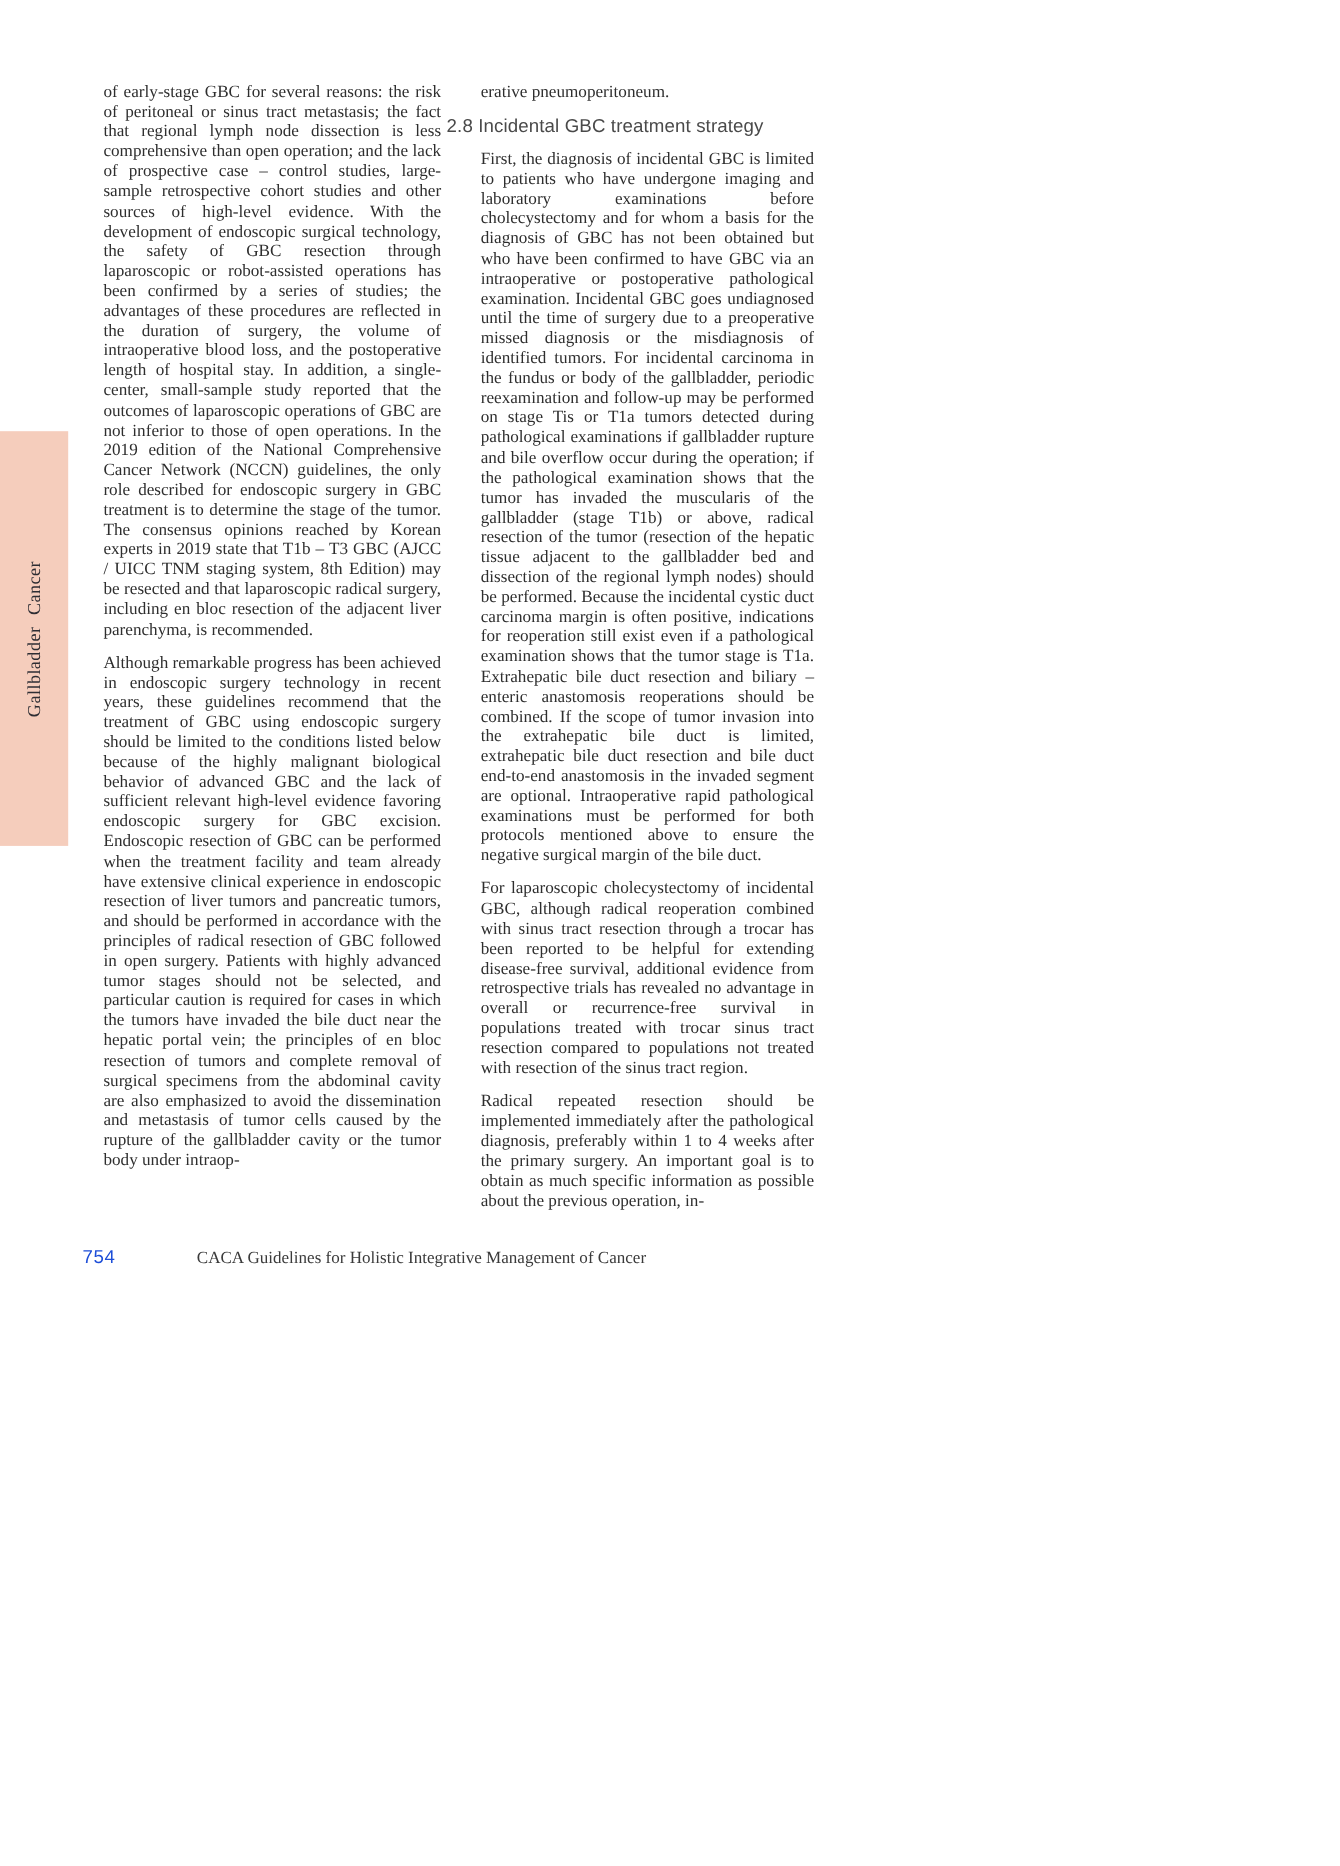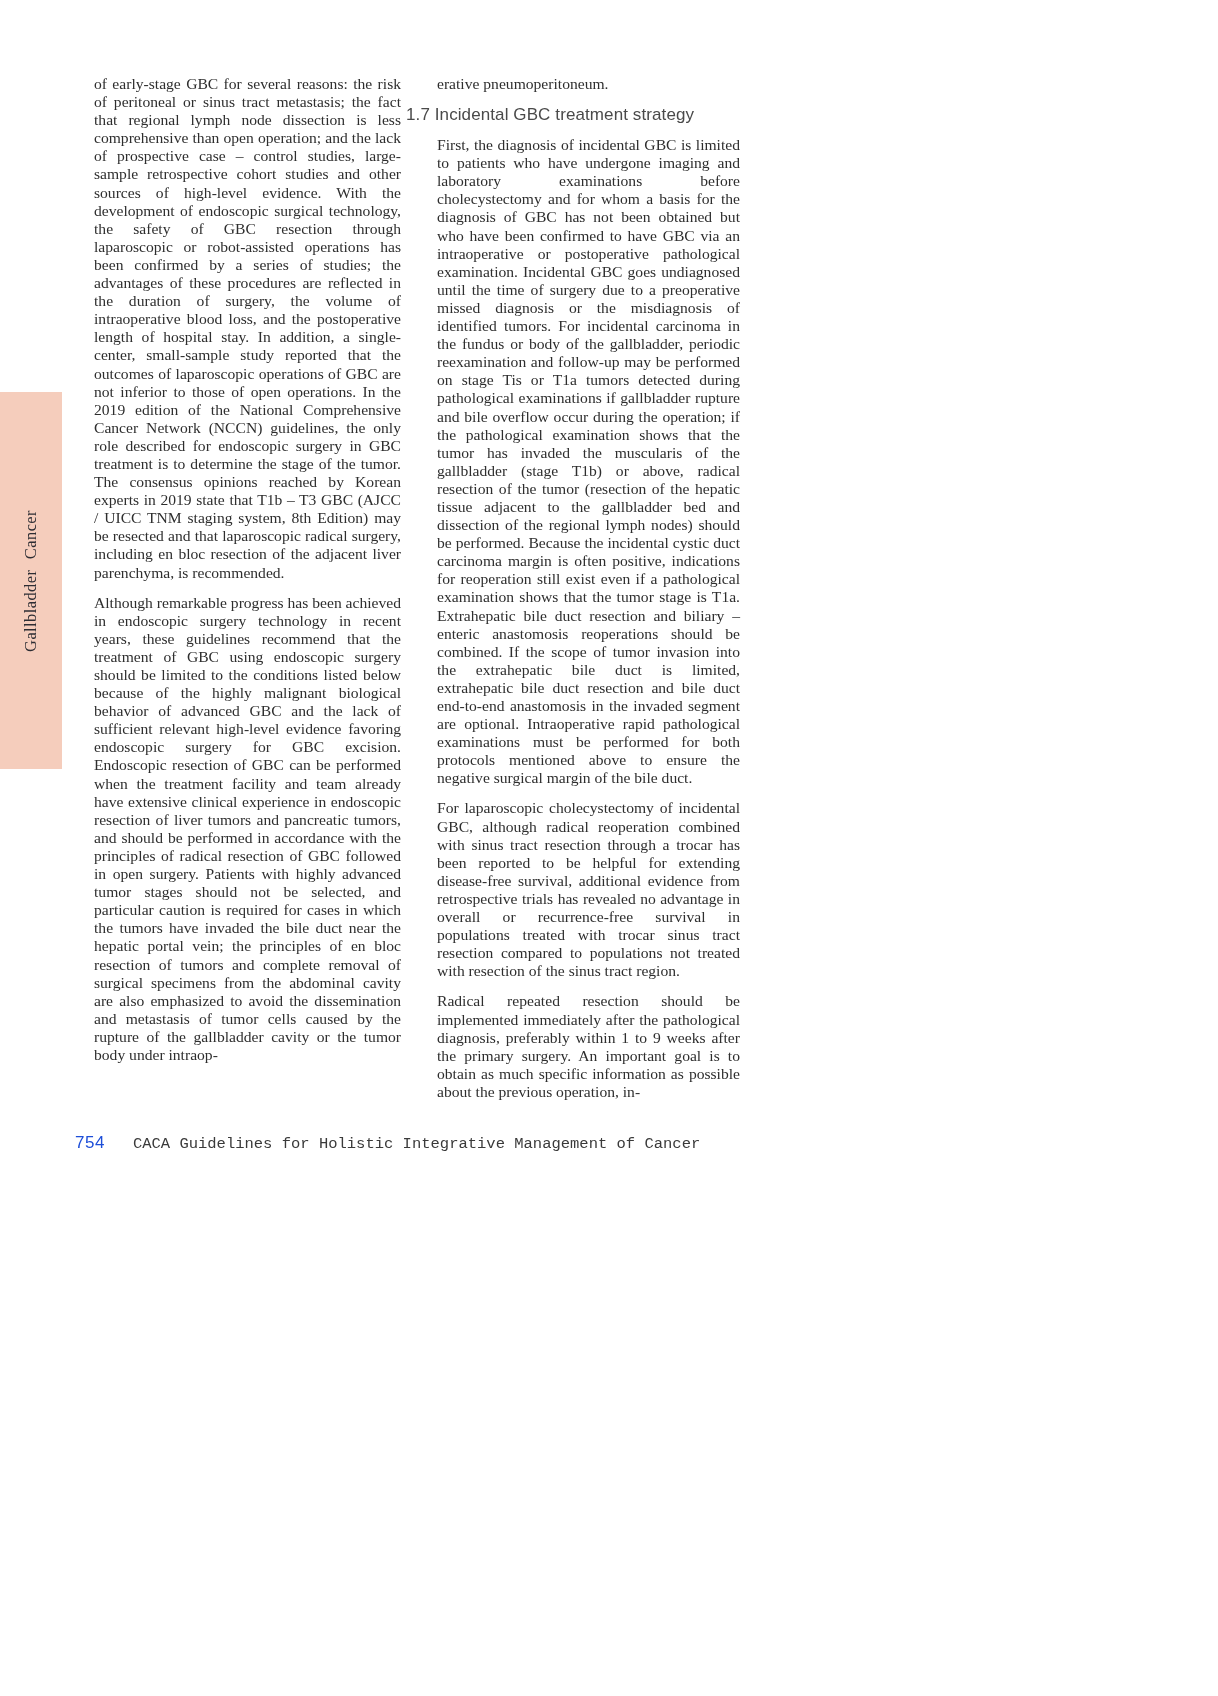--- a/index.html
+++ b/index.html
@@ -71,45 +71,46 @@
     color: #3a3a3a;
   }
   .page-num {
     font-family: "Liberation Sans", sans-serif;
     font-size: 17px;
     color: #1d4ed8;
     margin-right: 28px;
     letter-spacing: 0.5px;
   }
   .footer-title {
-    font-family: Liberation Mono, monospace;
+    font-family: Liberation Serif, serif;
     font-size: 15.5px;
     color: #3a3a3a;
+    margin-left: 46px;
   }
 </style>
 </head>
 <body>
 
 <div class="page">
 
   <div class="side-tab">
     <span class="tab-text">Gallbladder Cancer</span>
   </div>
 
   <div class="col col-left">
     <p>of early-stage GBC for several reasons: the risk of peritoneal or sinus tract metastasis; the fact that regional lymph node dissection is less comprehensive than open operation; and the lack of prospective case – control studies, large-sample retrospective cohort studies and other sources of high-level evidence. With the development of endoscopic surgical technology, the safety of GBC resection through laparoscopic or robot-assisted operations has been confirmed by a series of studies; the advantages of these procedures are reflected in the duration of surgery, the volume of intraoperative blood loss, and the postoperative length of hospital stay. In addition, a single-center, small-sample study reported that the outcomes of laparoscopic operations of GBC are not inferior to those of open operations. In the 2019 edition of the National Comprehensive Cancer Network (NCCN) guidelines, the only role described for endoscopic surgery in GBC treatment is to determine the stage of the tumor. The consensus opinions reached by Korean experts in 2019 state that T1b – T3 GBC (AJCC / UICC TNM staging system, 8th Edition) may be resected and that laparoscopic radical surgery, including en bloc resection of the adjacent liver parenchyma, is recommended.</p>
     <p>Although remarkable progress has been achieved in endoscopic surgery technology in recent years, these guidelines recommend that the treatment of GBC using endoscopic surgery should be limited to the conditions listed below because of the highly malignant biological behavior of advanced GBC and the lack of sufficient relevant high-level evidence favoring endoscopic surgery for GBC excision. Endoscopic resection of GBC can be performed when the treatment facility and team already have extensive clinical experience in endoscopic resection of liver tumors and pancreatic tumors, and should be performed in accordance with the principles of radical resection of GBC followed in open surgery. Patients with highly advanced tumor stages should not be selected, and particular caution is required for cases in which the tumors have invaded the bile duct near the hepatic portal vein; the principles of en bloc resection of tumors and complete removal of surgical specimens from the abdominal cavity are also emphasized to avoid the dissemination and metastasis of tumor cells caused by the rupture of the gallbladder cavity or the tumor body under intraop-</p>
   </div>
 
   <div class="col col-right">
     <p>erative pneumoperitoneum.</p>
-    <h2 class="section-heading">1.7 Incidental GBC treatment strategy</h2>
+    <h2 class="section-heading">2.8 Incidental GBC treatment strategy</h2>
     <p>First, the diagnosis of incidental GBC is limited to patients who have undergone imaging and laboratory examinations before cholecystectomy and for whom a basis for the diagnosis of GBC has not been obtained but who have been confirmed to have GBC via an intraoperative or postoperative pathological examination. Incidental GBC goes undiagnosed until the time of surgery due to a preoperative missed diagnosis or the misdiagnosis of identified tumors. For incidental carcinoma in the fundus or body of the gallbladder, periodic reexamination and follow-up may be performed on stage Tis or T1a tumors detected during pathological examinations if gallbladder rupture and bile overflow occur during the operation; if the pathological examination shows that the tumor has invaded the muscularis of the gallbladder (stage T1b) or above, radical resection of the tumor (resection of the hepatic tissue adjacent to the gallbladder bed and dissection of the regional lymph nodes) should be performed. Because the incidental cystic duct carcinoma margin is often positive, indications for reoperation still exist even if a pathological examination shows that the tumor stage is T1a. Extrahepatic bile duct resection and biliary – enteric anastomosis reoperations should be combined. If the scope of tumor invasion into the extrahepatic bile duct is limited, extrahepatic bile duct resection and bile duct end-to-end anastomosis in the invaded segment are optional. Intraoperative rapid pathological examinations must be performed for both protocols mentioned above to ensure the negative surgical margin of the bile duct.</p>
     <p>For laparoscopic cholecystectomy of incidental GBC, although radical reoperation combined with sinus tract resection through a trocar has been reported to be helpful for extending disease-free survival, additional evidence from retrospective trials has revealed no advantage in overall or recurrence-free survival in populations treated with trocar sinus tract resection compared to populations not treated with resection of the sinus tract region.</p>
-    <p>Radical repeated resection should be implemented immediately after the pathological diagnosis, preferably within 1 to 9 weeks after the primary surgery. An important goal is to obtain as much specific information as possible about the previous operation, in-</p>
+    <p>Radical repeated resection should be implemented immediately after the pathological diagnosis, preferably within 1 to 4 weeks after the primary surgery. An important goal is to obtain as much specific information as possible about the previous operation, in-</p>
   </div>
 
   <div class="footer">
     <span class="page-num">754</span>
     <span class="footer-title">CACA Guidelines for Holistic Integrative Management of Cancer</span>
   </div>
 
 </div>
 
 </body></html>

